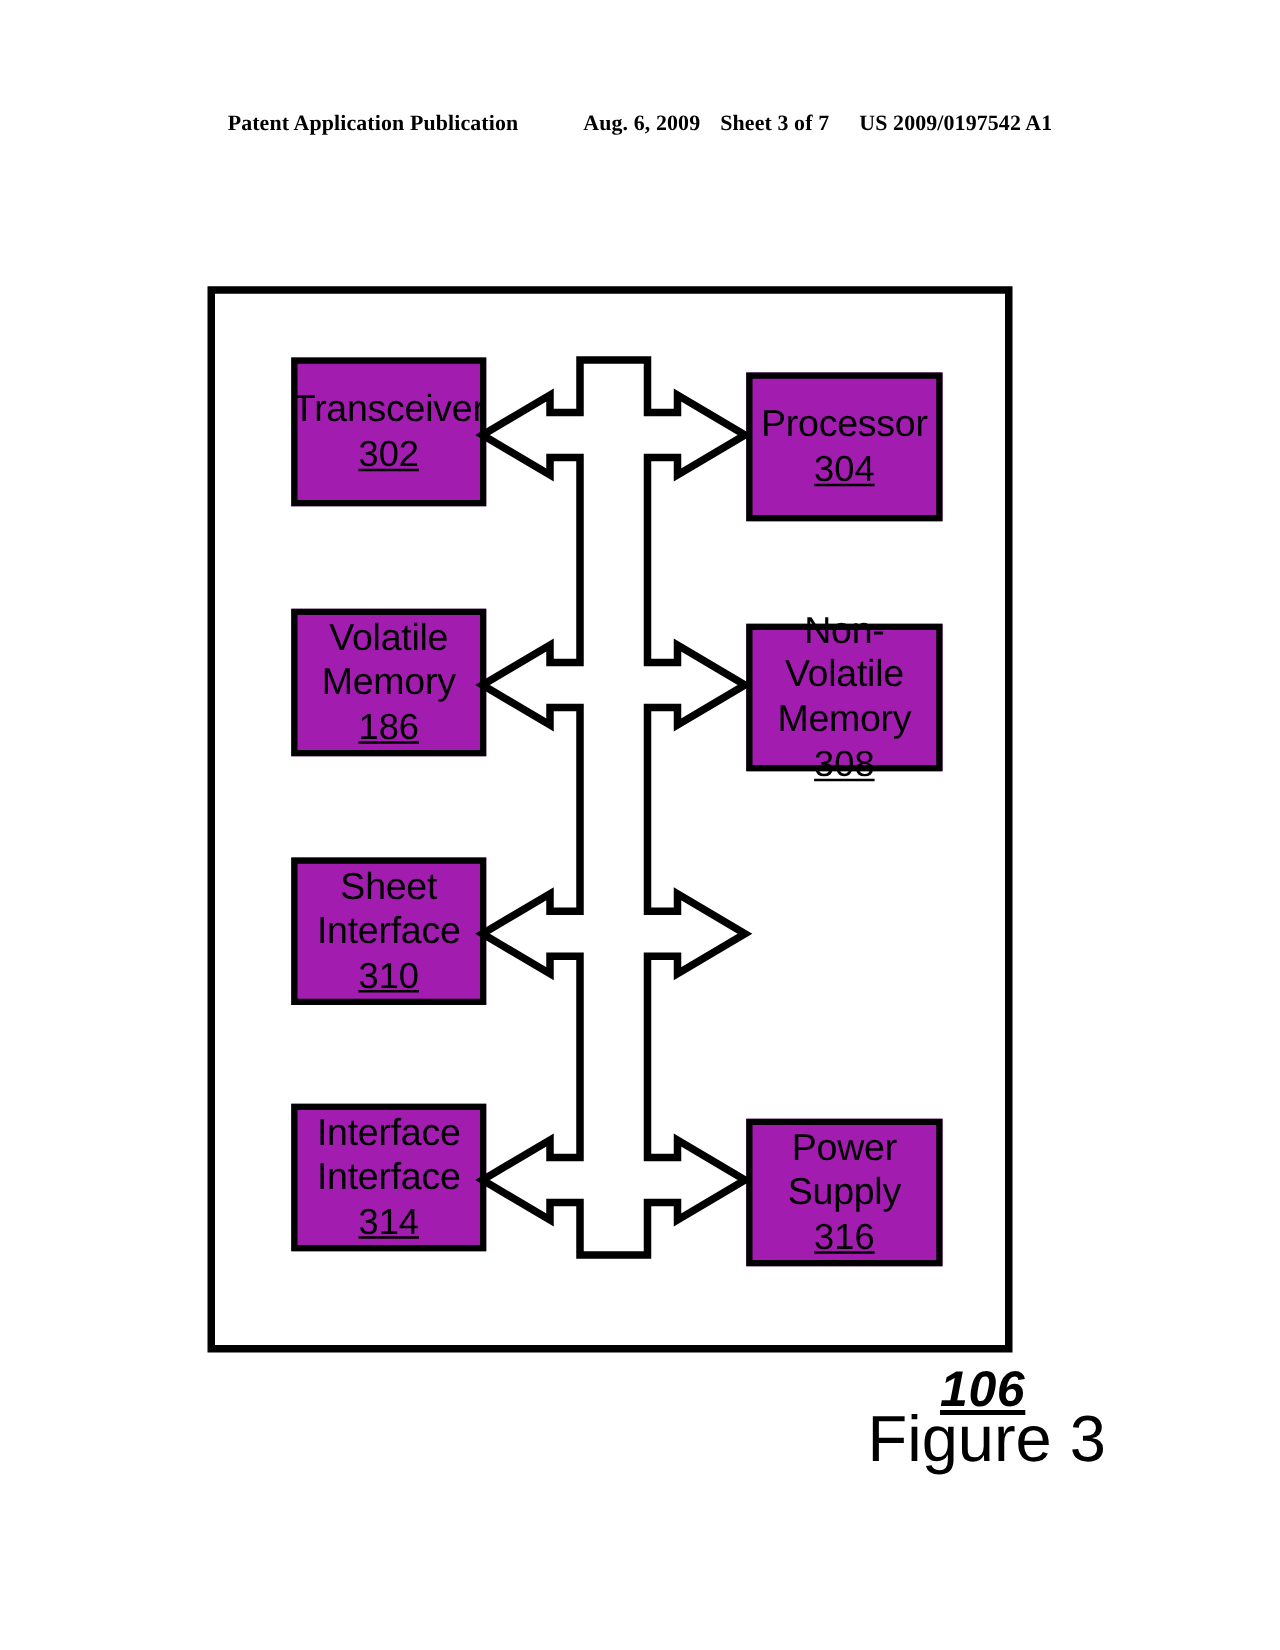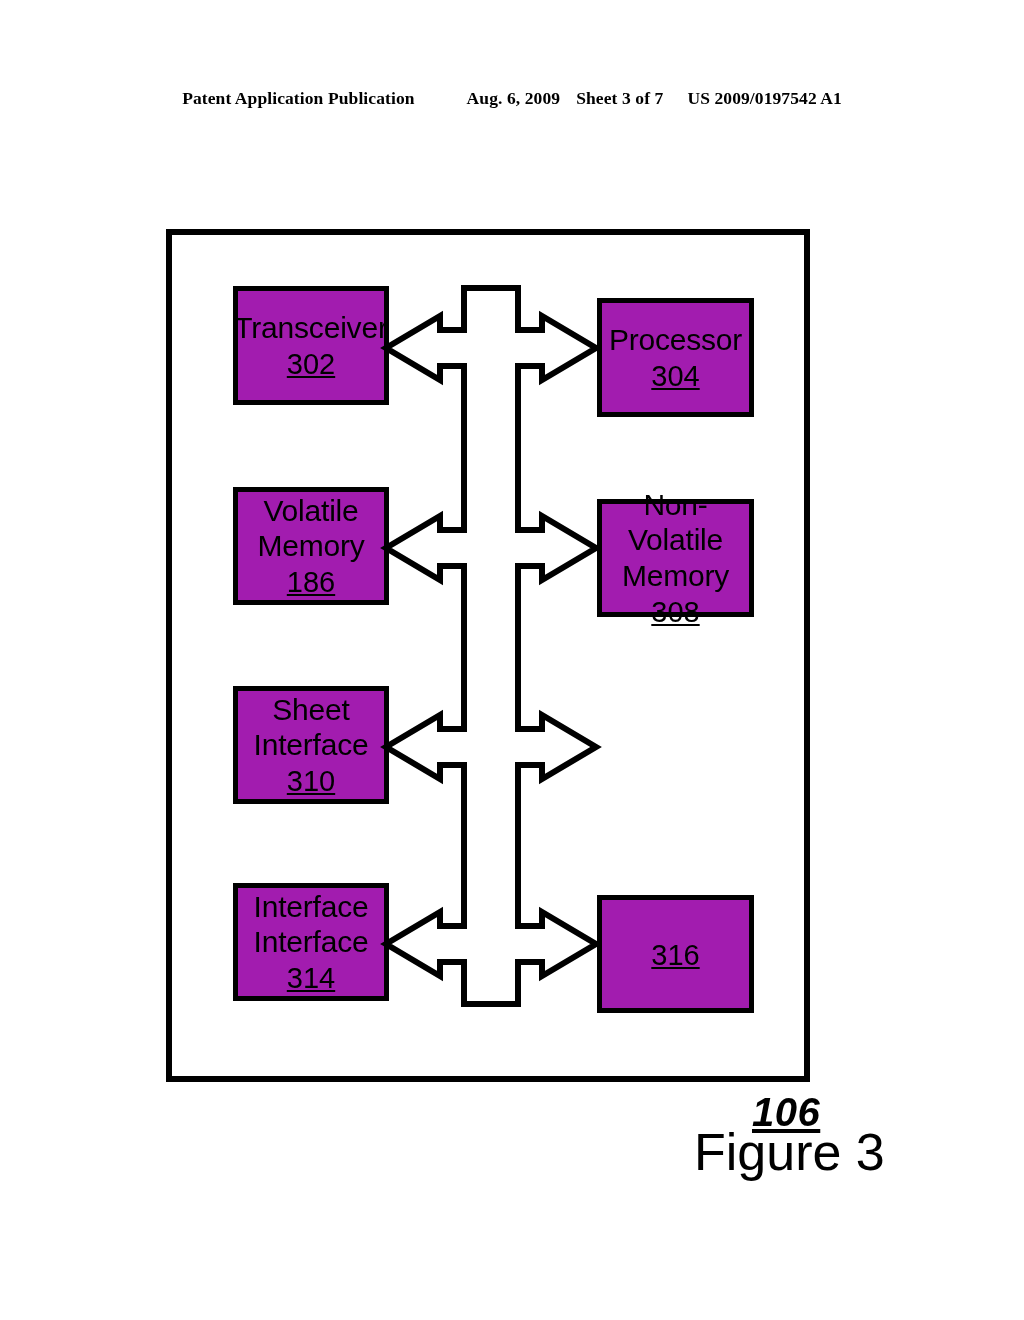--- a/index.html
+++ b/index.html
@@ -182,20 +182,24 @@
 
   <div class="block col-left row-4">
     <div class="block-label">
       <span class="lbl-line">Interface</span>
       <span class="lbl-line">Interface</span>
     </div>
     <div class="block-ref">314</div>
   </div>
 
   <div class="block col-right row-4">
+    <div class="block-label">
+      <span class="lbl-line">Power</span>
+      <span class="lbl-line">Supply</span>
+    </div>
     <div class="block-ref">316</div>
   </div>
 
   <svg class="bus-svg" viewBox="0 0 230 730" width="230" height="730">
 
     <path d="
       M 84 8
       L 84 50
       L 60 50
       L 60 36

